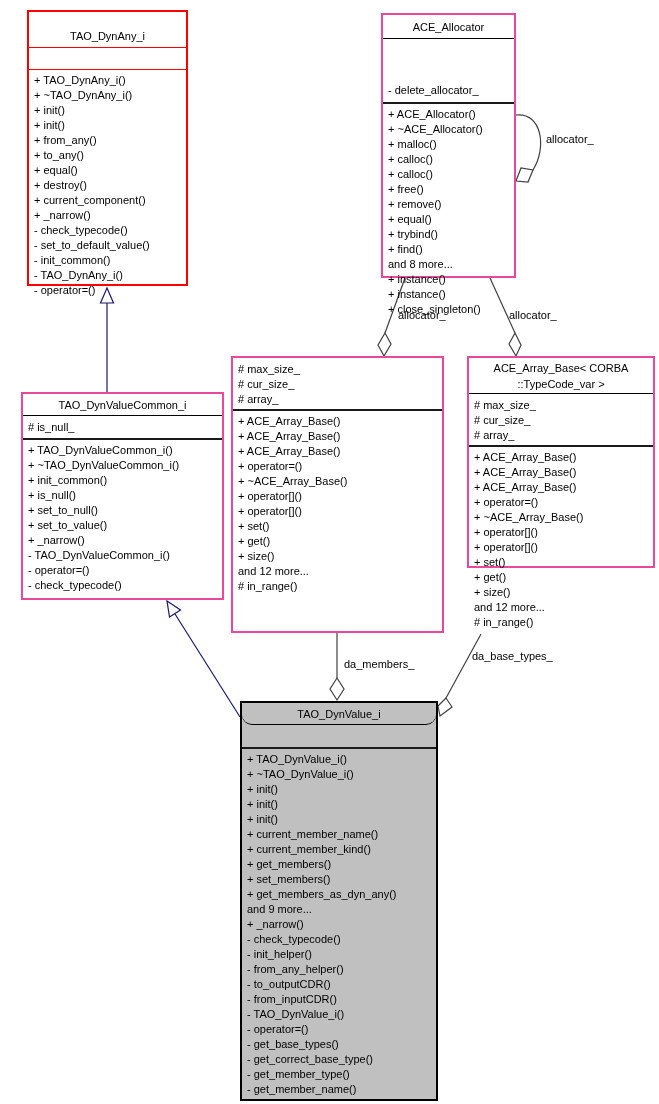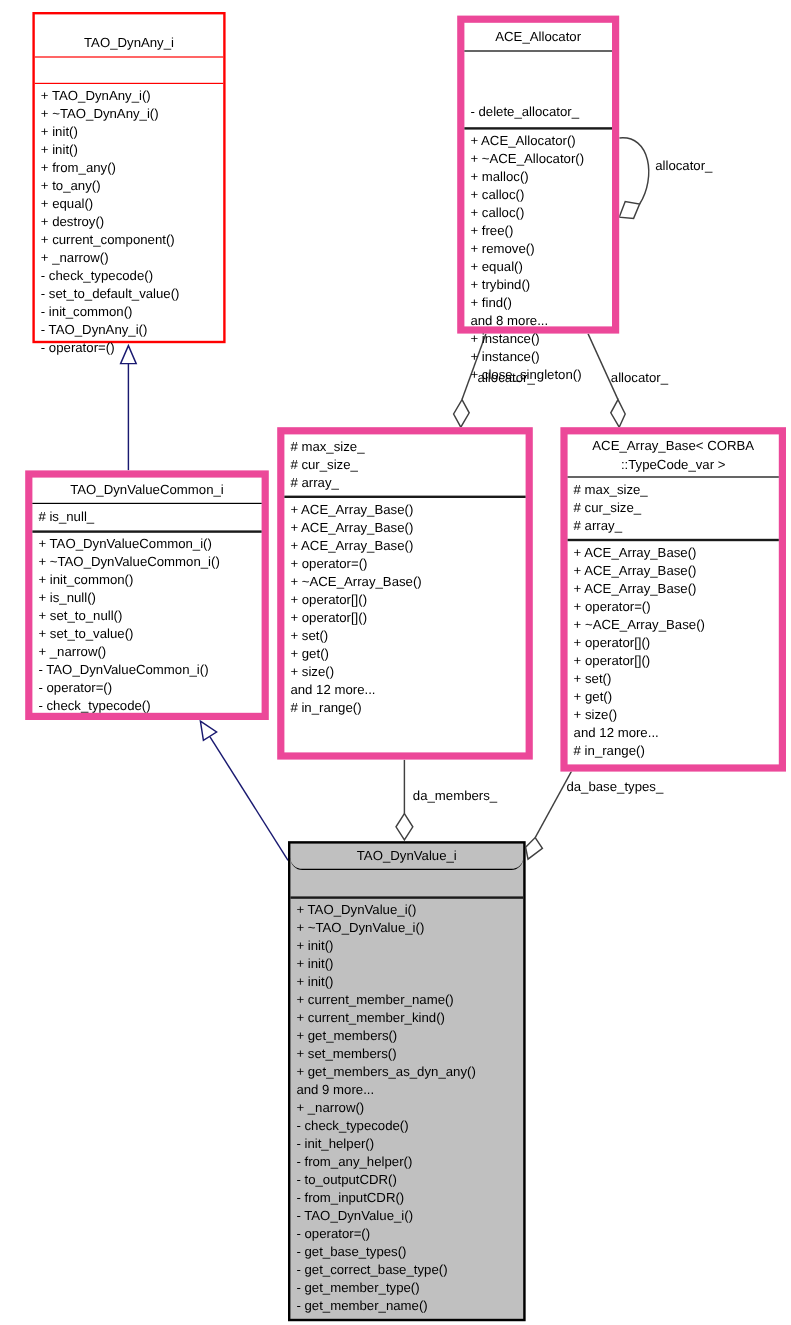--- a/index.html
+++ b/index.html
@@ -2,21 +2,21 @@
 <html><head>
 <meta charset="utf-8">
 <style>
   html,body{margin:0;padding:0;background:#fff;}
   .canvas{
     position:relative;width:659px;height:1104px;background:#ffffff;
     font-family:"Liberation Sans","DejaVu Sans",sans-serif;
     font-size:11px;color:#000;overflow:hidden;
   }
   .edges{position:absolute;left:0;top:0;pointer-events:none;}
-  .uml-class{position:absolute;background:#fff;border:6px solid #ec4899;box-sizing:border-box;}
+  .uml-class{position:absolute;background:#fff;border:2px solid #ec4899;box-sizing:border-box;}
   .uml-class.red{border:2px solid #ff0000;}
   .uml-class.focus{background:#c0c0c0;border:2px solid #000;}
   .c-title{display:flex;flex-direction:column;justify-content:center;align-items:center;
            border-bottom:1px solid #000;box-sizing:border-box;text-align:center;}
   .red .c-title{border-bottom:1px solid #ff0000;margin-top:13px;}
   .c-attrs{border-bottom:2px solid #1a1a1a;box-sizing:border-box;padding:4px 5px 0 5px;}
   .red .c-attrs{border-bottom:1px solid #ff0000;}
   .c-methods{padding:3px 5px 0 5px;box-sizing:border-box;}
   .member-line{line-height:15px;white-space:nowrap;}
   .title-line{line-height:16px;white-space:nowrap;}
@@ -28,21 +28,21 @@
   #box-dynany .c-attrs{height:22px;}
 
   #box-allocator{left:381px;top:13px;width:135px;height:265px;}
   #box-allocator .c-title{height:24px;}
   #box-allocator .c-attrs{height:25px;margin-top:40px;}
 
   #box-array-dynany{left:231px;top:356px;width:213px;height:277px;}
   #box-array-dynany .c-title{height:36px;}
   #box-array-dynany .c-attrs{height:53px;}
 
-  #box-array-typecode{left:467px;top:356px;width:188px;height:287px;}
+  #box-array-typecode{left:467px;top:356px;width:188px;height:212px;}
   #box-array-typecode .c-title{height:36px;}
   #box-array-typecode .c-attrs{height:53px;}
 
   #box-dynvaluecommon{left:21px;top:392px;width:203px;height:208px;}
   #box-dynvaluecommon .c-title{height:22px;}
   #box-dynvaluecommon .c-attrs{height:24px;}
 
   #box-dynvalue{left:240px;top:701px;width:198px;height:400px;}
   #box-dynvalue .c-title{height:22px;border-radius:10px;}
   #box-dynvalue .c-attrs{height:24px;}

